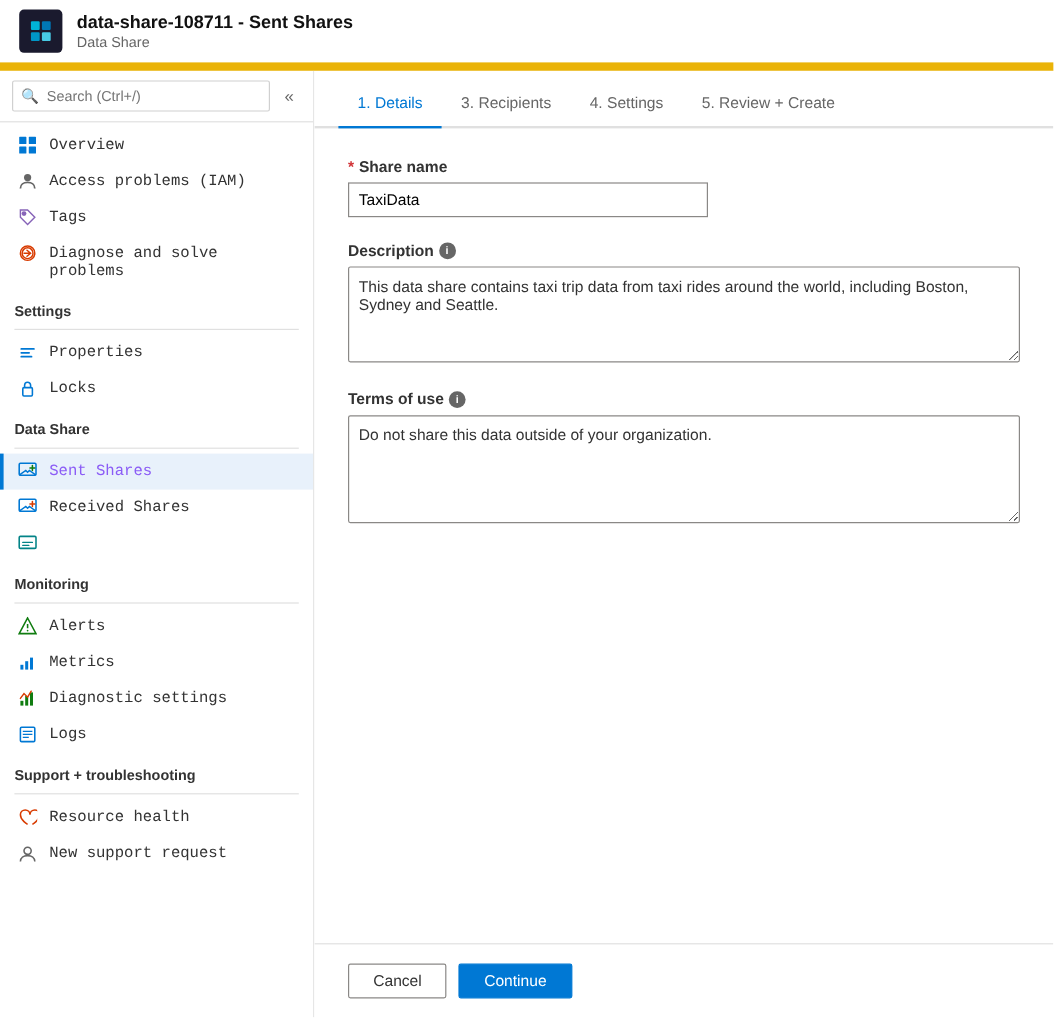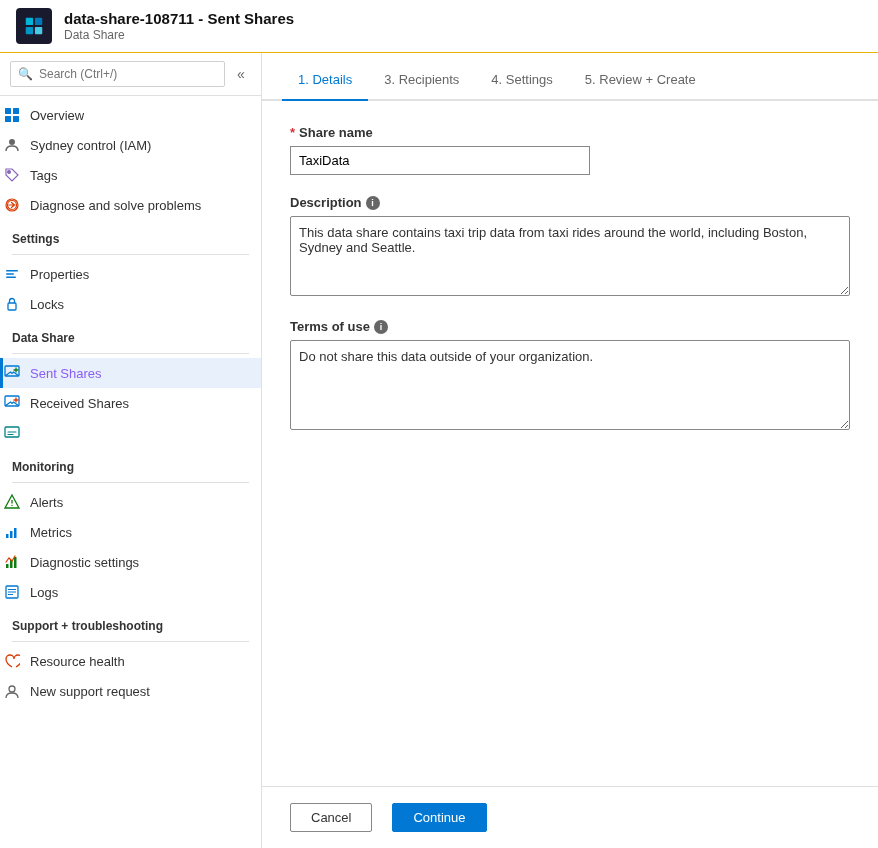--- a/index.html
+++ b/index.html
@@ -3,21 +3,21 @@
   <meta charset="utf-8">
   <style>
     * { box-sizing: border-box; margin: 0; padding: 0; }
     body { font-family: 'Segoe UI', Arial, sans-serif; font-size: 13px; color: #333; background: #fff; display: flex; flex-direction: column; height: 848px; width: 878px; overflow: hidden; }
 
     
     .top-header {
       display: flex;
       align-items: center;
       padding: 8px 16px;
-      border-bottom: 1px solid #eab308;
+      border-bottom: 7px solid #eab308;
       background: #fff;
       min-height: 52px;
     }
     .header-icon {
       width: 36px;
       height: 36px;
       background: #1a1a2e;
       border-radius: 4px;
       display: flex;
       align-items: center;
@@ -80,28 +80,29 @@
       cursor: pointer;
       color: #666;
       flex-shrink: 0;
       font-size: 14px;
     }
 
     .sidebar-nav { flex: 1; padding: 4px 0; }
 
     .nav-item {
       display: flex;
-      align-items: center;
-      padding: 7px 1px;
+      align-items: flex-start;
+      padding: 7px 12px;
       cursor: pointer;
       color: #333;
       font-size: 13px;
       gap: 10px;
       border-left: 3px solid transparent;
       transition: background 0.1s;
+      font-family: Liberation Mono, monospace;
     }
     .nav-item.active {
       background: #e8f1fb;
       border-left-color: #0078d4;
       color: #8b5cf6;
     }
     .nav-item .nav-icon {
       width: 16px;
       height: 16px;
       flex-shrink: 0;
@@ -213,21 +214,21 @@
 
     .terms-textarea {
       height: 90px;
     }
 
     
     .form-footer {
       padding: 16px 28px;
       border-top: 1px solid #e0e0e0;
       display: flex;
-      gap: 20px;
+      gap: 10px;
       background: #fff;
     }
     .btn-cancel {
       padding: 6px 20px;
       border: 1px solid #8a8886;
       background: #fff;
       color: #333;
       cursor: pointer;
       font-size: 13px;
       border-radius: 2px;
@@ -287,21 +288,21 @@
       </div>
 
 
       <div class="nav-item">
         <span class="nav-icon">
           <svg width="16" height="16" viewBox="0 0 16 16" fill="none">
               <circle cx="8" cy="5" r="3" fill="#666"></circle>
               <path d="M2 14c0-3.314 2.686-5 6-5s6 1.686 6 5" stroke="#666" stroke-width="1.5" fill="none"></path>
             </svg>
         </span>
-        <span class="nav-label">Sydney control (IAM)</span>
+        <span class="nav-label">Access problems (IAM)</span>
       </div>
 
       <div class="nav-item">
         <span class="nav-icon">
           <svg width="16" height="16" viewBox="0 0 16 16" fill="none">
               <circle cx="5" cy="5" r="2" fill="#8764b8"></circle>
               <path d="M2 2h6l6 6-6 6-6-6V2z" stroke="#8764b8" stroke-width="1.2" fill="none"></path>
             </svg>
         </span>
         <span class="nav-label">Tags</span>

